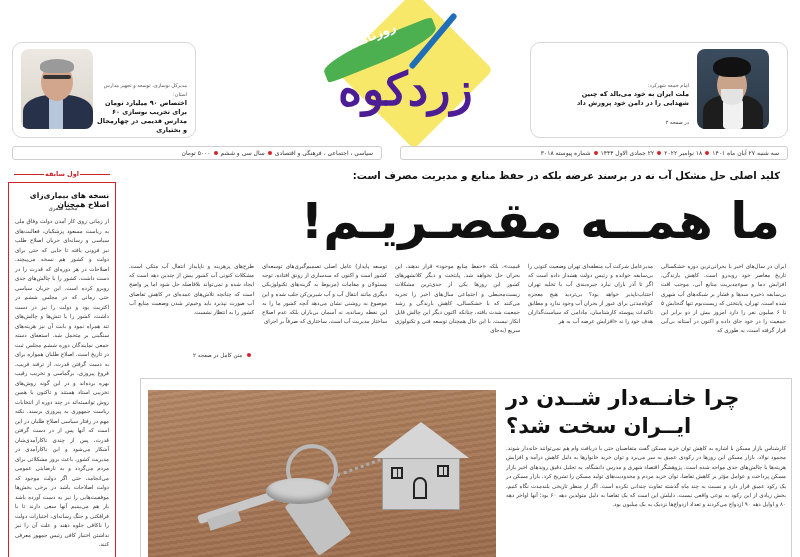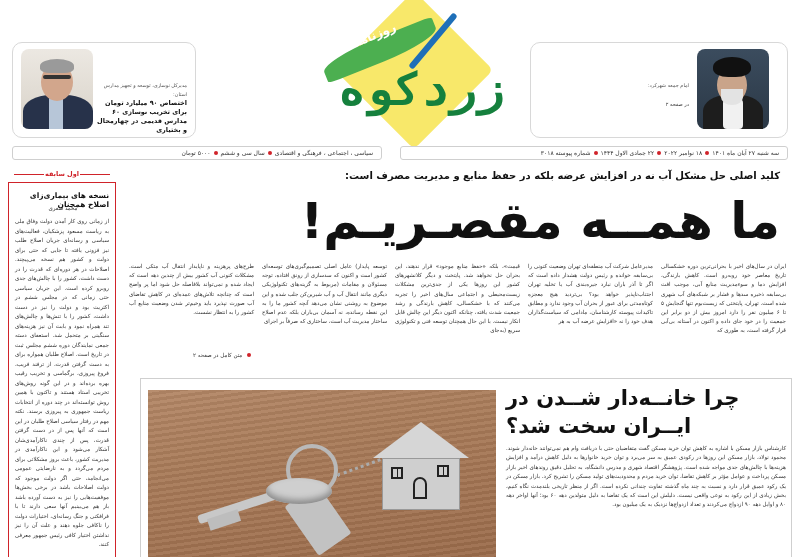--- a/index.html
+++ b/index.html
@@ -4,21 +4,21 @@
 <style>
   * { box-sizing: border-box; margin: 0; padding: 0; }
   html, body { width: 800px; height: 557px; overflow: hidden; background: #ffffff; }
   body { font-family: "DejaVu Sans", sans-serif; color: #222; position: relative; direction: rtl; }
 
   
   .logo-wrap { position: absolute; left: 300px; top: 0; width: 200px; height: 150px; }
   .logo-diamond { position: absolute; left: 58px; top: 14px; width: 112px; height: 112px; background: #f8e86a; transform: rotate(45deg); border-radius: 6px; }
   .logo-swoosh { position: absolute; left: 20px; top: 38px; width: 120px; height: 24px; background: #4caf50; transform: rotate(-22deg); border-radius: 50% 10% 50% 10%; }
   .logo-label { position: absolute; left: 52px; top: 28px; font-size: 12px; color: #fff; font-weight: bold; transform: rotate(-22deg); }
-  .logo-text { position: absolute; left: 38px; top: 62px; font-size: 46px; font-weight: bold; color: #15803d; font-family: Liberation Mono, monospace; letter-spacing: -2px; }
+  .logo-text { position: absolute; left: 38px; top: 62px; font-size: 46px; font-weight: bold; color: #4c1d95; font-family: Liberation Serif, serif; letter-spacing: -2px; }
   .logo-blue-swash { position: absolute; left: 130px; top: 6px; width: 6px; height: 70px; background: #1e6fb8; transform: rotate(40deg); border-radius: 3px; }
 
   .teaser-box { position: absolute; top: 42px; height: 96px; border: 1px solid #d8d8d8; border-radius: 10px; background: #fff; }
   .teaser-photo { position: absolute; top: 6px; width: 72px; height: 80px; border-radius: 8px; overflow: hidden; }
   .teaser-text { position: absolute; font-size: 6px; line-height: 9px; text-align: right; }
   .teaser-kicker { color: #555; font-size: 5px; }
   .teaser-title { font-weight: bold; color: #111; font-size: 6.5px; line-height: 9px; }
   .teaser-page { color: #333; font-size: 5px; margin-top: 10px; }
 
   
@@ -81,20 +81,21 @@
   <div class="teaser-photo" style="right:18px;">
     <div class="person-bg" style="background:linear-gradient(180deg,#3b4c5e,#2b3846);"></div>
     <div class="body-shape" style="left:6px; top:46px; width:60px; height:40px; background:#1d1d1d;"></div>
     <div class="body-shape" style="left:26px; top:50px; width:20px; height:30px; background:#f1f1f1; border-radius:4px;"></div>
     <div class="head" style="left:20px; top:18px; width:30px; height:36px; background:#c9a48a;"></div>
     <div class="head" style="left:16px; top:8px; width:38px; height:20px; background:#111; border-radius:50% 50% 40% 40%;"></div>
     <div class="head" style="left:24px; top:40px; width:22px; height:16px; background:#e3e3e3; border-radius:0 0 50% 50%;"></div>
   </div>
   <div class="teaser-text" style="right:98px; top:38px; width:122px;">
     <div class="teaser-kicker">امام جمعه شهرکرد:</div>
+    <div class="teaser-title">ملت ایران به خود می‌بالد که چنین شهدایی را در دامن خود پرورش داد</div>
     <div class="teaser-page">در صفحه ۲</div>
   </div>
 </div>
 
 <div class="teaser-box" style="left:12px; width:184px;">
   <div class="teaser-photo" style="left:8px;">
     <div class="person-bg" style="background:linear-gradient(180deg,#ece8e2,#d8d2c8);"></div>
     <div class="body-shape" style="left:2px; top:46px; width:70px; height:40px; background:#27324a;"></div>
     <div class="body-shape" style="left:28px; top:48px; width:14px; height:34px; background:#b7c6d8; border-radius:2px;"></div>
     <div class="head" style="left:20px; top:14px; width:32px; height:38px; background:#d2a68c;"></div>
@@ -108,21 +109,21 @@
   </div>
 </div>
 
 <div class="info-bar" style="left:400px; width:388px;">
   <span>سه شنبه ۲۷ آبان ماه ۱۴۰۱</span><span class="dot"></span><span>۱۸ نوامبر ۲۰۲۲</span><span class="dot"></span><span>۲۲ جمادی الاول ۱۴۴۴</span><span class="dot"></span><span>شماره پیوسته ۳۰۱۸</span>
 </div>
 <div class="info-bar" style="left:12px; width:370px;">
   <span>سیاسی ، اجتماعی ، فرهنگی و اقتصادی</span><span class="dot"></span><span>سال سی و ششم</span><span class="dot"></span><span>۵۰۰۰ تومان</span>
 </div>
 
-<div class="kicker">کلید اصلی حل مشکل آب نه در افزایش عرضه بلکه در حفظ منابع و مدیریت مصرف است:</div>
+<div class="kicker">کلید اصلی حل مشکل آب نه در برسند عرضه بلکه در حفظ منابع و مدیریت مصرف است:</div>
 <div class="main-title">ما همــه مقصـریـم!</div>
 
 <div class="col" style="right:14px; width:125px;">ایران در سال‌های اخیر با بحرانی‌ترین دوره خشکسالی تاریخ معاصر خود روبه‌رو است. کاهش بارندگی، افزایش دما و سوءمدیریت منابع آبی، موجب افت بی‌سابقه ذخیره سدها و فشار بر شبکه‌های آب شهری شده است. تهران، پایتختی که زیست‌بوم تنها گنجایش ۵ تا ۶ میلیون نفر را دارد امروز بیش از دو برابر این جمعیت را در خود جای داده و اکنون در آستانه بی‌آبی قرار گرفته است، به طوری که</div>
 <div class="col" style="right:147px; width:125px;">مدیرعامل شرکت آب منطقه‌ای تهران وضعیت کنونی را بی‌سابقه خوانده و رئیس دولت هشدار داده است که اگر تا آذر باران نبارد جیره‌بندی آب یا تخلیه تهران اجتناب‌ناپذیر خواهد بود؟ بی‌تردید هیچ معجزه کوتاه‌مدتی برای عبور از بحران آب وجود ندارد و مطابق تاکیدات پیوسته کارشناسان، مادامی که سیاست‌گذاران هدف خود را نه «افزایش عرضه آب به هر</div>
 <div class="col" style="right:280px; width:125px;">قیمت»، بلکه «حفظ منابع موجود» قرار ندهند، این بحران حل نخواهد شد. پایتخت و دیگر کلانشهرهای کشور این روزها یکی از جدی‌ترین مشکلات زیست‌محیطی و اجتماعی سال‌های اخیر را تجربه می‌کنند که با خشکسالی، کاهش بارندگی و رشد جمعیت شدت یافته، چنانکه اکنون دیگر این چالش قابل انکار نیست. با این حال همچنان توسعه فنی و تکنولوژی سریع (به‌جای</div>
 <div class="col" style="right:413px; width:125px;">توسعه پایدار) عامل اصلی تصمیم‌گیری‌های توسعه‌ای کشور است و اکنون که سدسازی از رونق افتاده، توجه مسئولان و مقامات (مربوط به گزینه‌های تکنولوژیکی دیگری مانند انتقال آب و آب شیرین‌کن جلب شده و این موضوع به روشنی نشان می‌دهد آنچه کشور ما را به این نقطه رسانده، نه آسمان بی‌باران بلکه عدم اصلاح ساختار مدیریت آب است، ساختاری که صرفاً بر اجرای</div>
 <div class="col" style="right:546px; width:125px;">طرح‌های پرهزینه و ناپایدار انتقال آب متکی است. مشکلات کنونی آب کشور بیش از چندین دهه است که ایجاد شده و نمی‌تواند بلافاصله حل شود اما پر واضح است که چنانچه تلاش‌های عمده‌ای در کاهش تقاضای آب صورت نپذیرد باید وخیم‌تر شدن وضعیت منابع آب کشور را به انتظار نشست.</div>
 <div class="more-link" style="right:546px; top:352px; width:125px;">
   <span class="dot"></span>
   <span>متن کامل در صفحه ۲</span>

